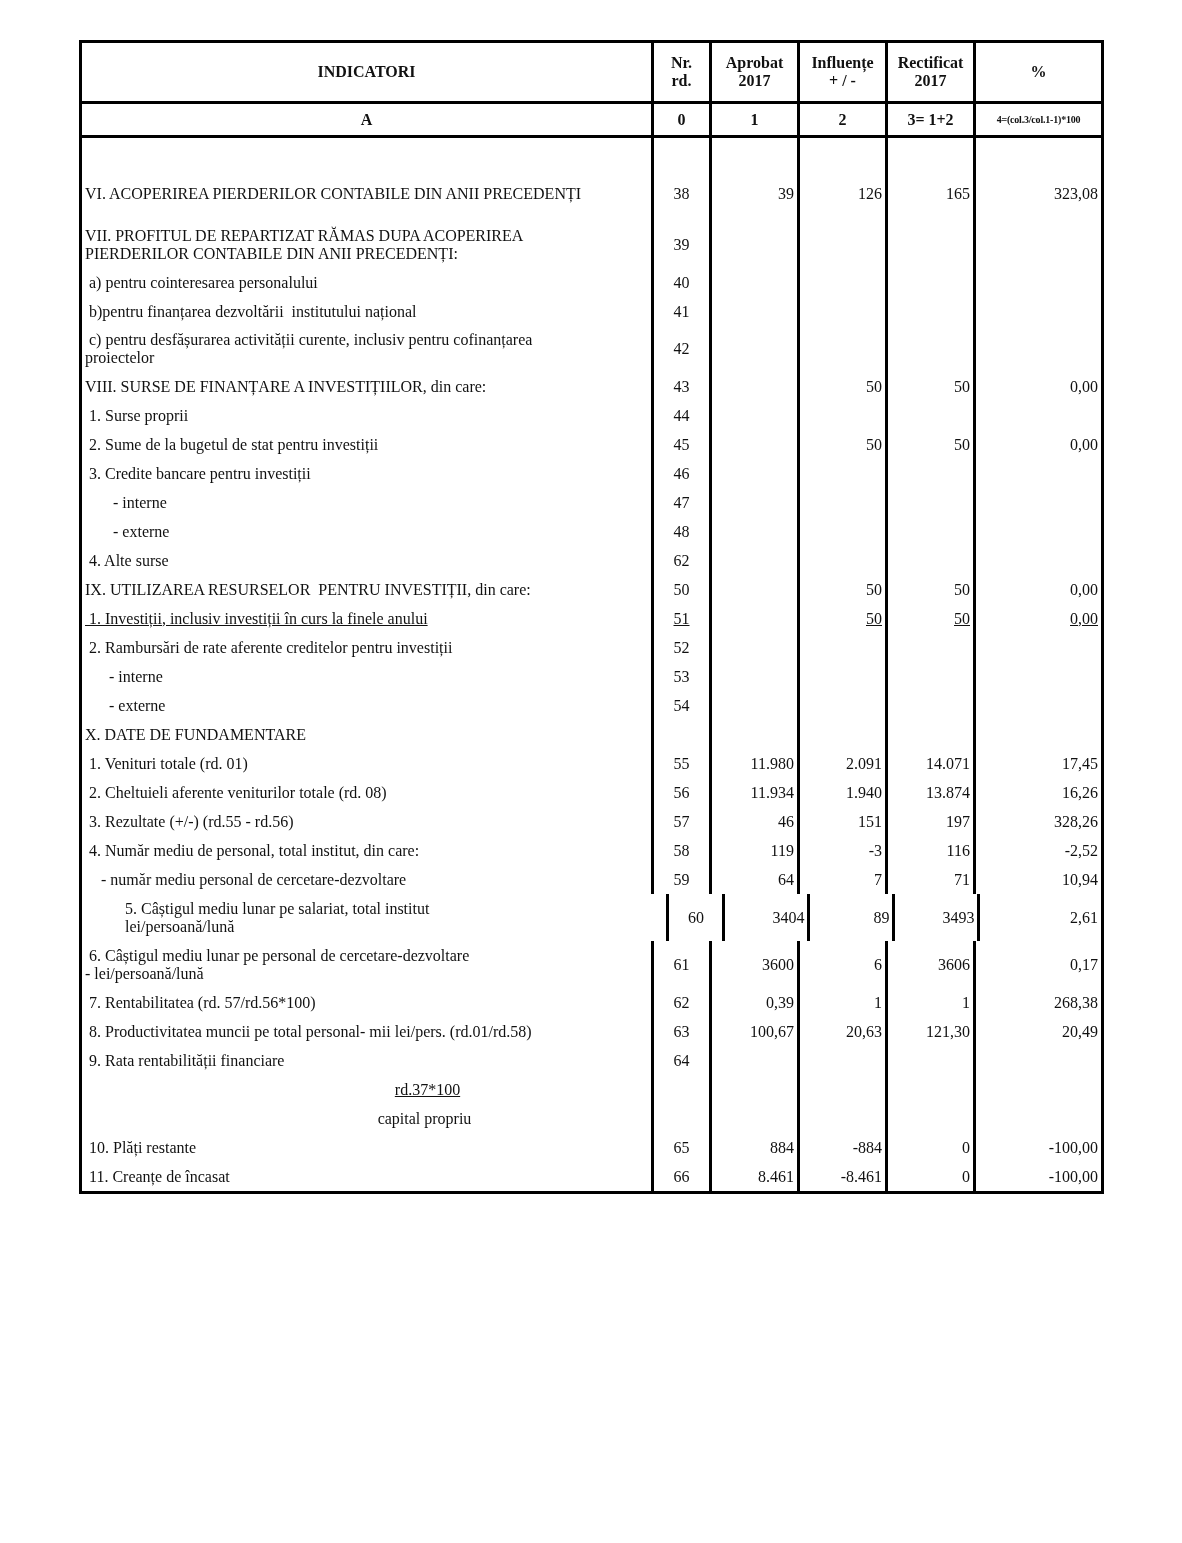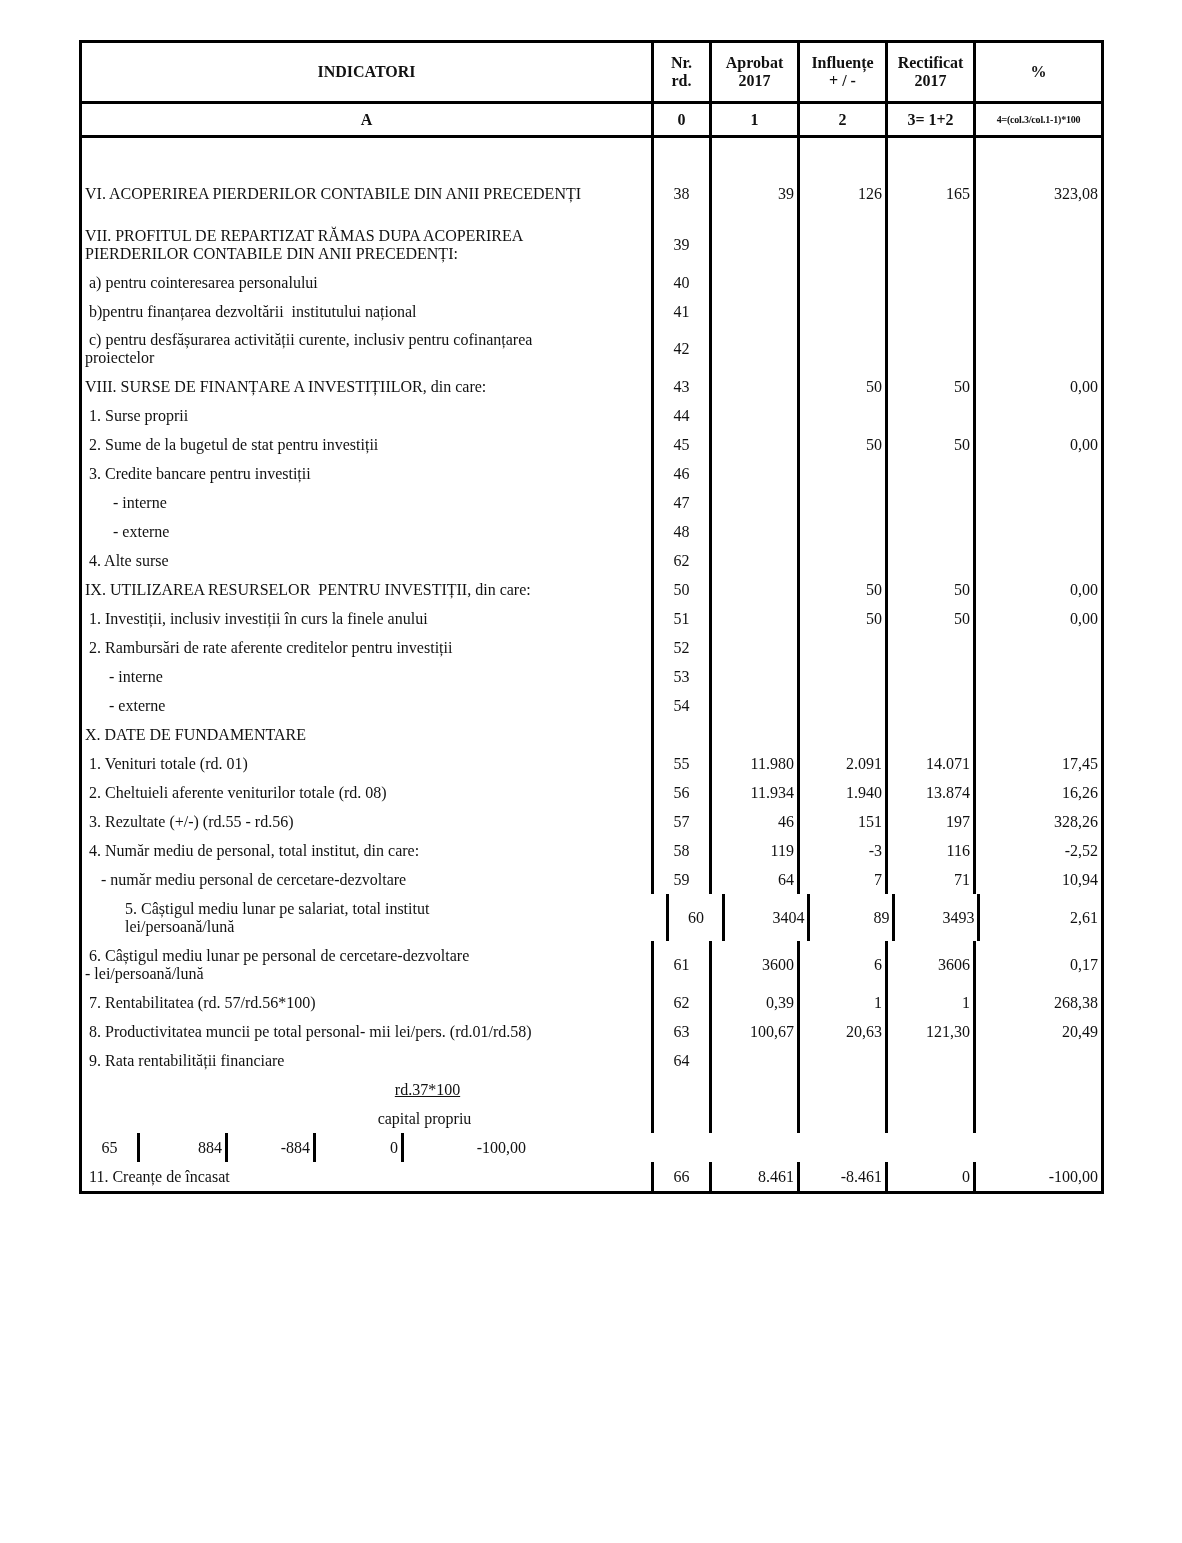--- a/index.html
+++ b/index.html
@@ -163,21 +163,21 @@
     <div class="c w5 num"></div>
   </div>
       <div class="row" style="height: 29px;">
     <div class="c w0 lab">IX. UTILIZAREA RESURSELOR  PENTRU INVESTIȚII, din care:</div>
     <div class="c w1 nr">50</div>
     <div class="c w2 num"></div>
     <div class="c w3 num">50</div>
     <div class="c w4 num">50</div>
     <div class="c w5 num">0,00</div>
   </div>
-      <div class="row" style="height: 29px;">
+      <div class="row" style="height: 29px; text-decoration: underline;">
     <div class="c w0 lab"> 1. Investiții, inclusiv investiții în curs la finele anului</div>
     <div class="c w1 nr">51</div>
     <div class="c w2 num"></div>
     <div class="c w3 num">50</div>
     <div class="c w4 num">50</div>
     <div class="c w5 num">0,00</div>
   </div>
       <div class="row" style="height: 29px;">
     <div class="c w0 lab"> 2. Rambursări de rate aferente creditelor pentru investiții</div>
     <div class="c w1 nr">52</div>
@@ -312,20 +312,21 @@
       <div class="c w1"></div>
         <div class="c w2"></div>
         <div class="c w3"></div>
         <div class="c w4"></div>
         <div class="c w5"></div>
     </div>
   </div>
 
   <div class="body-rows" id="tail-rows">
       <div class="row" style="height: 29px;">
+    <div class="c w0 lab"> 10. Plăți restante</div>
     <div class="c w1 nr">65</div>
     <div class="c w2 num">884</div>
     <div class="c w3 num">-884</div>
     <div class="c w4 num">0</div>
     <div class="c w5 num">-100,00</div>
   </div>
       <div class="row" style="height: 29px;">
     <div class="c w0 lab"> 11. Creanțe de încasat</div>
     <div class="c w1 nr">66</div>
     <div class="c w2 num">8.461</div>

